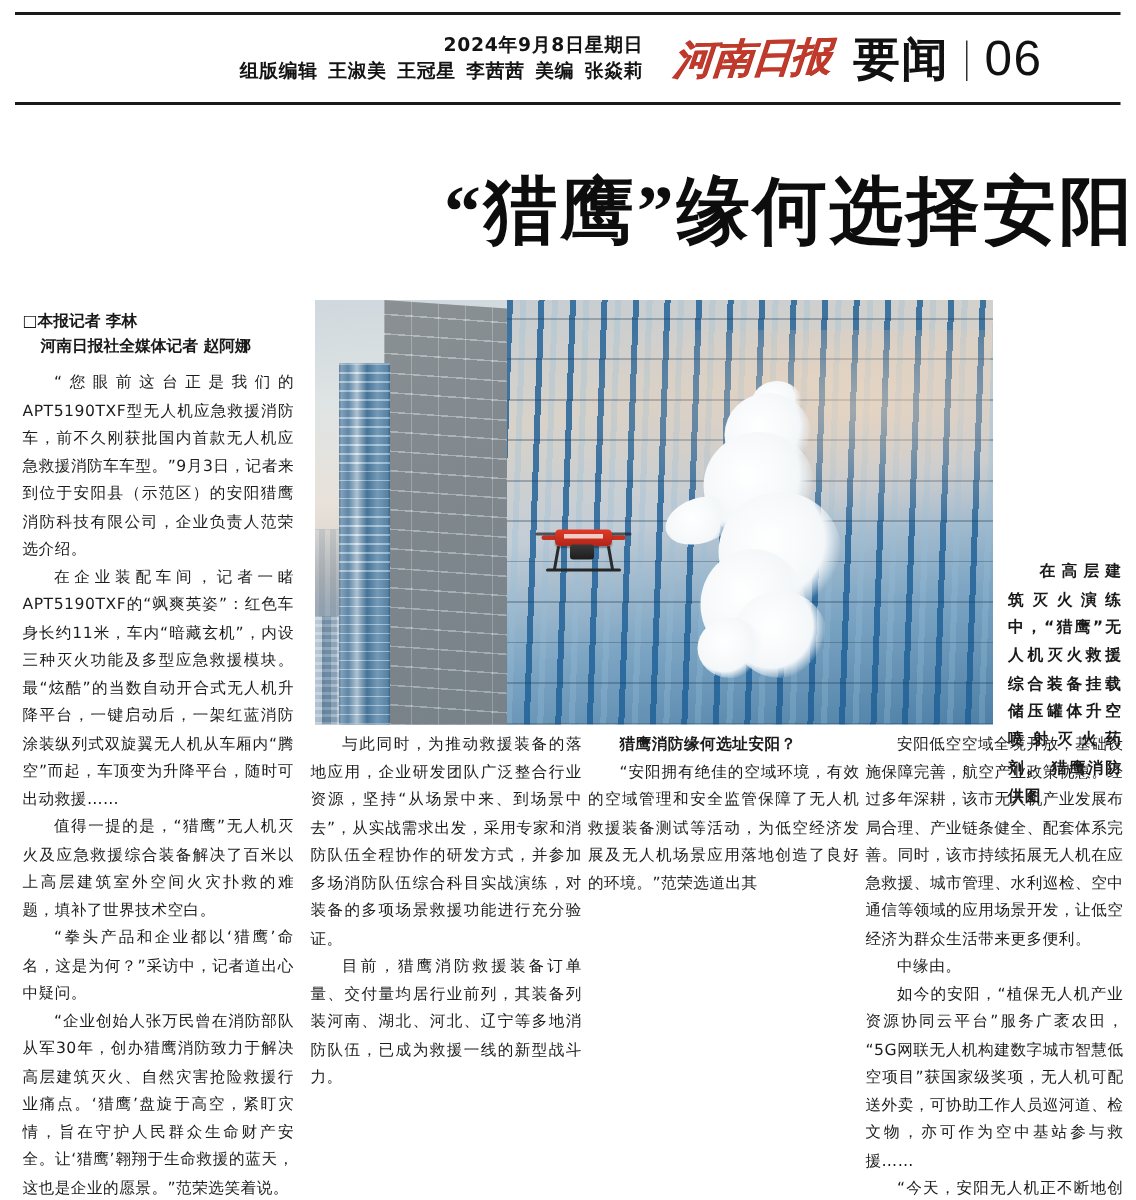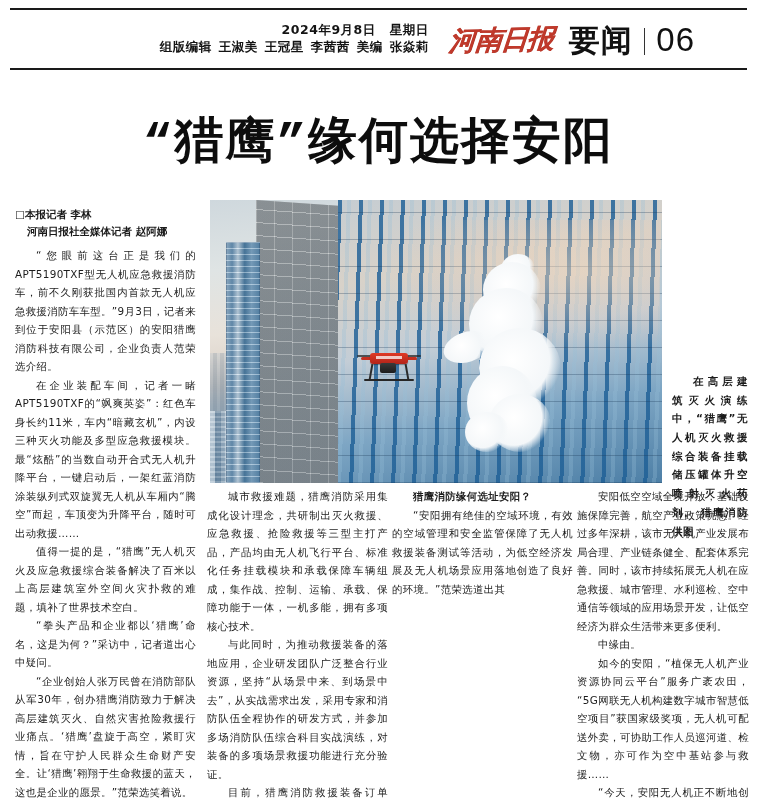--- a/index.html
+++ b/index.html
@@ -44,21 +44,21 @@
     padding-right: 14px;
     line-height: 1.35;
   }
   .mh-date {
     font-size: 12.5px;
     font-weight: 700;
     letter-spacing: .5px;
     color: #141414;
     white-space: nowrap;
   }
-  .mh-date .wk { margin-left: 14px; }
+  .mh-date .wk { }
   .mh-editors {
     font-size: 12.5px;
     font-weight: 700;
     letter-spacing: .5px;
     color: #141414;
     white-space: nowrap;
   }
   .mh-editors span { margin-right: 7px; }
   .mh-editors span:last-child { margin-right: 0; }
 
@@ -106,22 +106,22 @@
     color: #111;
     font-family: "Liberation Sans", sans-serif;
   }
 
   
   .headline {
     position: absolute;
     left: 0;
     top: 108px;
     width: 757px;
-    text-align: center;
-    font-family: Liberation Mono, monospace;
+    text-align: right;
+    font-family: Liberation Serif, serif;
     font-size: 49px;
     font-weight: 700;
     letter-spacing: 2px;
     color: #0d0d0d;
     white-space: nowrap;
   }
 
   
   .byline {
     position: absolute;
@@ -419,21 +419,20 @@
   <div class="col col-1">
     <p>“您眼前这台正是我们的APT5190TXF型无人机应急救援消防车，前不久刚获批国内首款无人机应急救援消防车车型。”9月3日，记者来到位于安阳县（示范区）的安阳猎鹰消防科技有限公司，企业负责人范荣选介绍。</p>
     <p>在企业装配车间，记者一睹APT5190TXF的“飒爽英姿”：红色车身长约11米，车内“暗藏玄机”，内设三种灭火功能及多型应急救援模块。最“炫酷”的当数自动开合式无人机升降平台，一键启动后，一架红蓝消防涂装纵列式双旋翼无人机从车厢内“腾空”而起，车顶变为升降平台，随时可出动救援……</p>
     <p>值得一提的是，“猎鹰”无人机灭火及应急救援综合装备解决了百米以上高层建筑室外空间火灾扑救的难题，填补了世界技术空白。</p>
     <p>“拳头产品和企业都以‘猎鹰’命名，这是为何？”采访中，记者道出心中疑问。</p>
     <p>“企业创始人张万民曾在消防部队从军30年，创办猎鹰消防致力于解决高层建筑灭火、自然灾害抢险救援行业痛点。‘猎鹰’盘旋于高空，紧盯灾情，旨在守护人民群众生命财产安全。让‘猎鹰’翱翔于生命救援的蓝天，这也是企业的愿景。”范荣选笑着说。</p>
 
   </div>
 
   <div class="col col-2">
-    <p>城市救援难题，猎鹰消防采用集成化设计理念，共研制出灭火救援、应急救援、抢险救援等三型主打产品，产品均由无人机飞行平台、标准化任务挂载模块和承载保障车辆组成，集作战、控制、运输、承载、保障功能于一体，一机多能，拥有多项核心技术。</p>
     <p>与此同时，为推动救援装备的落地应用，企业研发团队广泛整合行业资源，坚持“从场景中来、到场景中去”，从实战需求出发，采用专家和消防队伍全程协作的研发方式，并参加多场消防队伍综合科目实战演练，对装备的多项场景救援功能进行充分验证。</p>
     <p>目前，猎鹰消防救援装备订单量、交付量均居行业前列，其装备列装河南、湖北、河北、辽宁等多地消防队伍，已成为救援一线的新型战斗力。</p>
 
   </div>
 
   <div class="col col-3">
     <p class="sub-q">猎鹰消防缘何选址安阳？</p>
     <p>“安阳拥有绝佳的空域环境，有效的空域管理和安全监管保障了无人机救援装备测试等活动，为低空经济发展及无人机场景应用落地创造了良好的环境。”范荣选道出其</p>
   </div>
 

